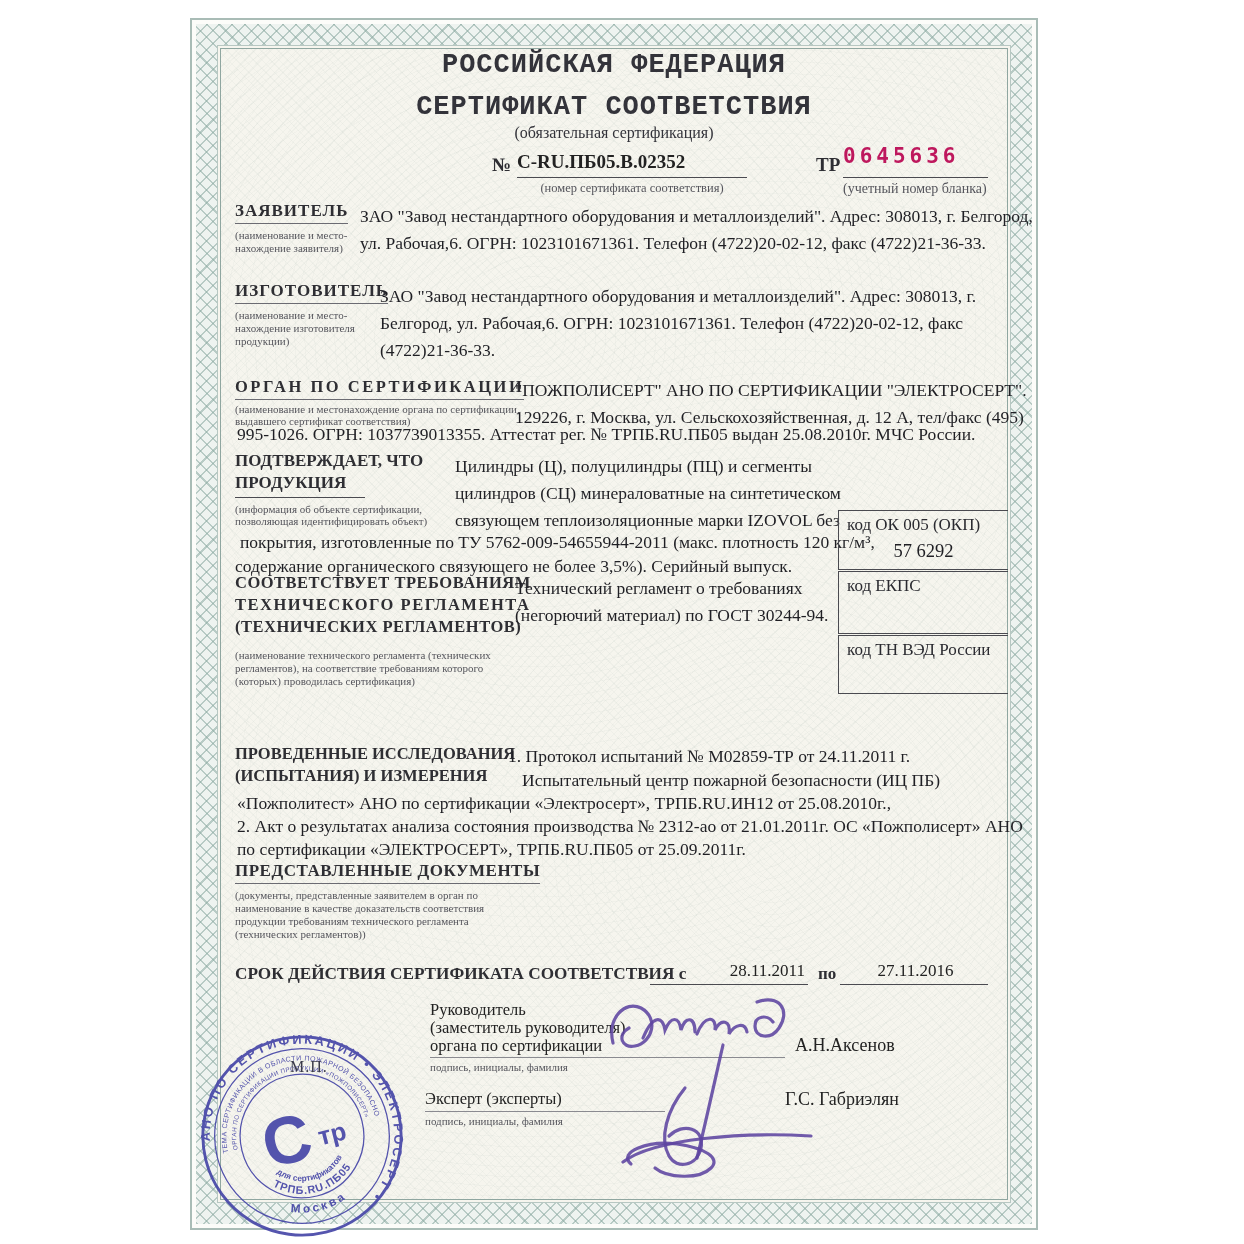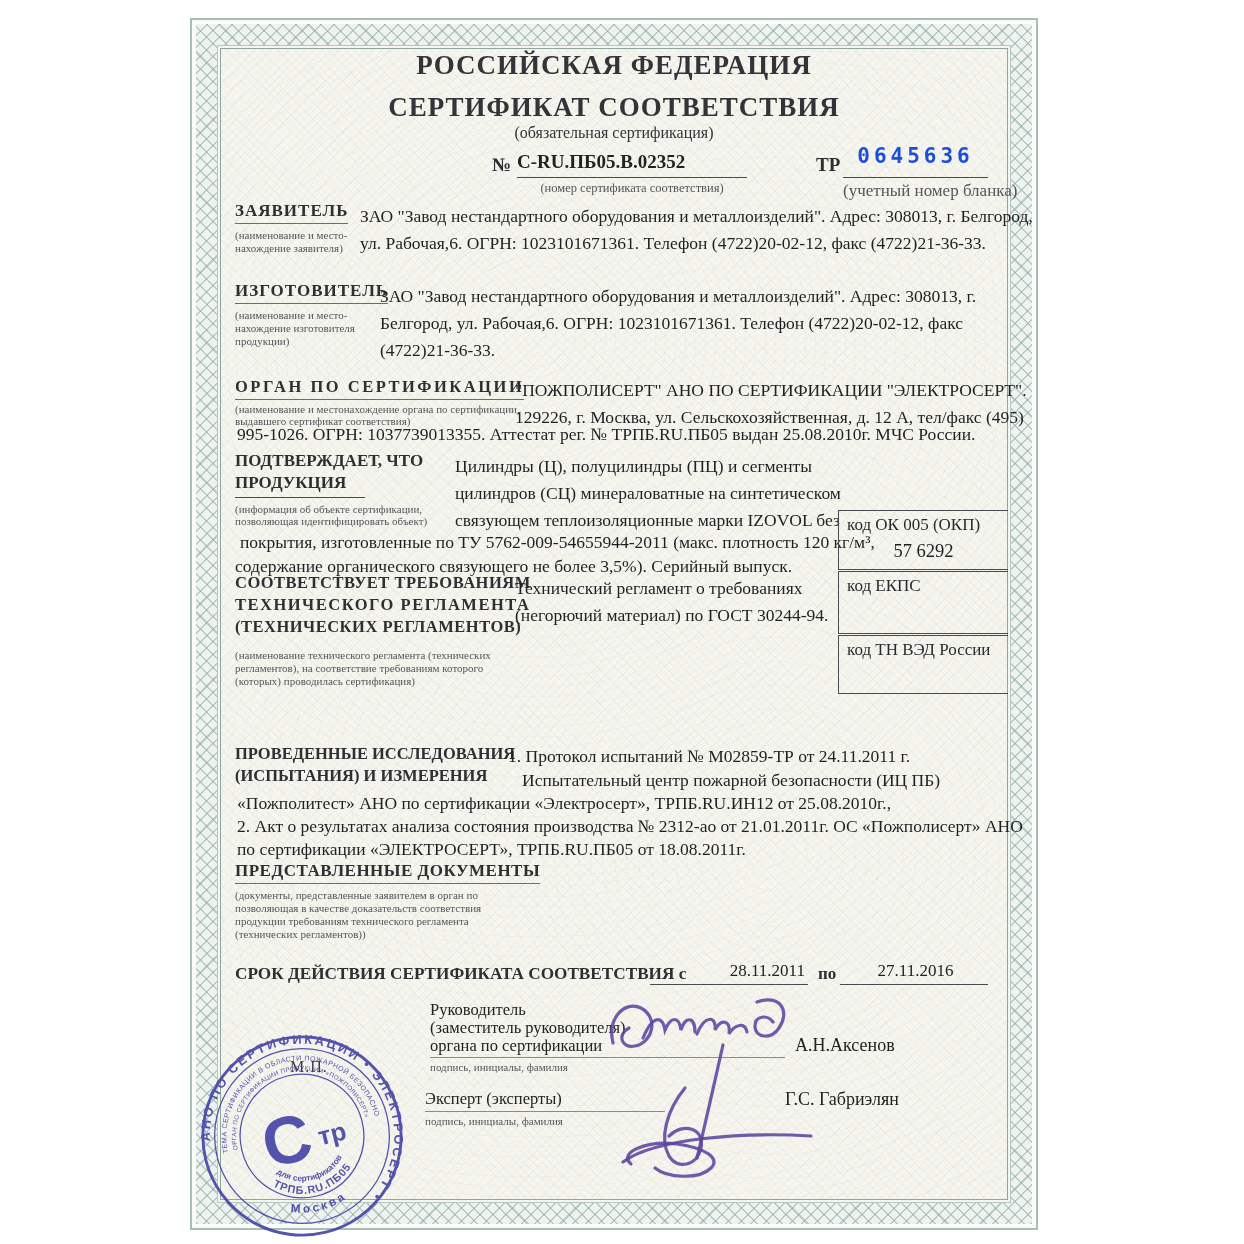--- a/index.html
+++ b/index.html
@@ -18,55 +18,55 @@
     border:1px solid #8fa6a0;box-sizing:border-box;
     box-shadow:0 0 0 2px #f6f5ee, 0 0 0 3px #b7c7c2;
     background-color:#f6f5ee;
     background-image:
       repeating-linear-gradient(45deg, rgba(175,190,182,.10) 0 1px, transparent 1px 6px),
       repeating-linear-gradient(-45deg, rgba(175,190,182,.10) 0 1px, transparent 1px 6px),
       repeating-radial-gradient(circle at 40% 25%, rgba(170,185,178,.08) 0 1px, transparent 1px 10px),
       repeating-radial-gradient(circle at 70% 70%, rgba(170,185,178,.07) 0 1px, transparent 1px 12px);}
   
   .title{width:788px;left:220px;text-align:center;font-weight:700;font-size:27px;
-         letter-spacing:1px;color:#33333a;}
+         letter-spacing:1px;color:#33333a;font-family:Liberation Mono, monospace;}
   .subtitle{width:788px;left:220px;text-align:center;font-size:16px;color:#33333a;}
   .h{font-weight:700;font-size:17px;color:#2e2e33;white-space:nowrap;}
   .note{font-size:11px;color:#55555c;white-space:nowrap;}
   .body-t{font-size:17.5px;line-height:27px;color:#1f1f24;white-space:nowrap;}
   .line{border-bottom:1.5px solid #4a4a50;height:0;}
   .uh{border-bottom:1px solid #6b6b72;padding-bottom:2px;}
   .cbox{border:1px solid #4a4a50;border-right:none;box-sizing:border-box;background:transparent;}
   .cbox .lbl{font-size:17px;color:#2a2a30;padding:4px 0 0 8px;white-space:nowrap;}
   .cbox .val{font-size:18.5px;color:#1f1f24;text-align:center;margin-top:6px;}
   .sig{stroke:#5d44a0;stroke-width:3.2;fill:none;stroke-linecap:round;opacity:.88;}
   .stamp-wrap{transform:rotate(-14deg);opacity:.9;}
   .red-num{font-family:"DejaVu Sans Mono", monospace;font-weight:700;font-size:21px;
-           letter-spacing:4px;color:#1d4ed8;text-align:center;}
+           letter-spacing:4px;color:#be185d;}
 </style>
 </head>
 <body>
 
 <div class="abs cert-outer"></div>
 <div class="abs cert-band"></div>
 <div class="abs cert-inner"></div>
 
 <div class="abs title" style="top:50px">РОССИЙСКАЯ ФЕДЕРАЦИЯ</div>
 <div class="abs title" style="top:92px">СЕРТИФИКАТ СООТВЕТСТВИЯ</div>
 <div class="abs subtitle" style="top:124px">(обязательная сертификация)</div>
 
 <div class="abs h" style="left:492px;top:154px;font-size:19px">№</div>
 <div class="abs" style="left:517px;top:151px;width:230px;text-align:left;font-size:19px;font-weight:600">C-RU.ПБ05.В.02352</div>
 <div class="abs line" style="left:517px;top:177px;width:230px"></div>
 <div class="abs note" style="left:500px;top:181px;width:264px;text-align:center;font-size:12.5px">(номер сертификата соответствия)</div>
 
 <div class="abs h" style="left:816px;top:154px;font-size:19px">ТР</div>
 <div class="abs red-num" style="left:843px;top:144px;width:145px">0645636</div>
 <div class="abs line" style="left:843px;top:177px;width:145px"></div>
-<div class="abs note" style="left:843px;top:181px;width:145px;text-align:center;font-size:17px">(учетный номер бланка)</div>
+<div class="abs note" style="left:843px;top:181px;width:145px;text-align:left;font-size:14px">(учетный номер бланка)</div>
 
 <div class="abs h uh" style="left:235px;top:201px;letter-spacing:1px">ЗАЯВИТЕЛЬ</div>
 <div class="abs note" style="left:235px;top:229px">(наименование и место-</div>
 <div class="abs note" style="left:235px;top:242px">нахождение  заявителя)</div>
 <div class="abs body-t" style="left:360px;top:203px">
   <div>ЗАО "Завод нестандартного оборудования и металлоизделий". Адрес: 308013, г. Белгород,</div>
   <div>ул. Рабочая,6. ОГРН: 1023101671361. Телефон (4722)20-02-12, факс (4722)21-36-33.</div>
 </div>
 
 <div class="abs h uh" style="left:235px;top:281px;letter-spacing:1px">ИЗГОТОВИТЕЛЬ</div>
@@ -123,26 +123,26 @@
   <div>(негорючий материал) по ГОСТ 30244-94.</div>
 </div>
 
 <div class="abs h" style="left:235px;top:744px;font-size:16.5px">ПРОВЕДЕННЫЕ ИССЛЕДОВАНИЯ</div>
 <div class="abs h" style="left:235px;top:766px;font-size:16.5px">(ИСПЫТАНИЯ) И ИЗМЕРЕНИЯ</div>
 <div class="abs body-t" style="left:508px;top:745px;line-height:23px">1. Протокол испытаний № М02859-ТР от 24.11.2011 г.</div>
 <div class="abs body-t" style="left:522px;top:769px;line-height:23px">Испытательный центр пожарной безопасности (ИЦ ПБ)</div>
 <div class="abs body-t" style="left:237px;top:792px;line-height:23px">
   <div>«Пожполитест» АНО по сертификации «Электросерт», ТРПБ.RU.ИН12 от 25.08.2010г.,</div>
   <div>2. Акт о результатах анализа состояния производства № 2312-ао от 21.01.2011г. ОС «Пожполисерт» АНО</div>
-  <div>по сертификации «ЭЛЕКТРОСЕРТ», ТРПБ.RU.ПБ05 от 18.08.2011г.</div>
+  <div>по сертификации «ЭЛЕКТРОСЕРТ», ТРПБ.RU.ПБ05 от 25.09.2011г.</div>
 </div>
 
 <div class="abs h uh" style="left:235px;top:861px;letter-spacing:.5px">ПРЕДСТАВЛЕННЫЕ ДОКУМЕНТЫ</div>
 <div class="abs note" style="left:235px;top:889px">(документы, представленные заявителем в орган по</div>
-<div class="abs note" style="left:235px;top:902px">позволяющая в качестве доказательств соответствия</div>
+<div class="abs note" style="left:235px;top:902px">наименование в качестве доказательств соответствия</div>
 <div class="abs note" style="left:235px;top:915px">продукции  требованиям  технического  регламента</div>
 <div class="abs note" style="left:235px;top:928px">(технических регламентов))</div>
 
 <div class="abs h" style="left:235px;top:964px;font-size:17.2px">СРОК ДЕЙСТВИЯ СЕРТИФИКАТА СООТВЕТСТВИЯ  с</div>
 <div class="abs" style="left:655px;top:961px;width:150px;text-align:right;font-size:17px">28.11.2011</div>
 <div class="abs line" style="left:650px;top:984px;width:158px;border-bottom-width:1px"></div>
 <div class="abs h" style="left:818px;top:964px">по</div>
 <div class="abs" style="left:843px;top:961px;width:145px;text-align:center;font-size:17px">27.11.2016</div>
 <div class="abs line" style="left:840px;top:984px;width:148px;border-bottom-width:1px"></div>
 

